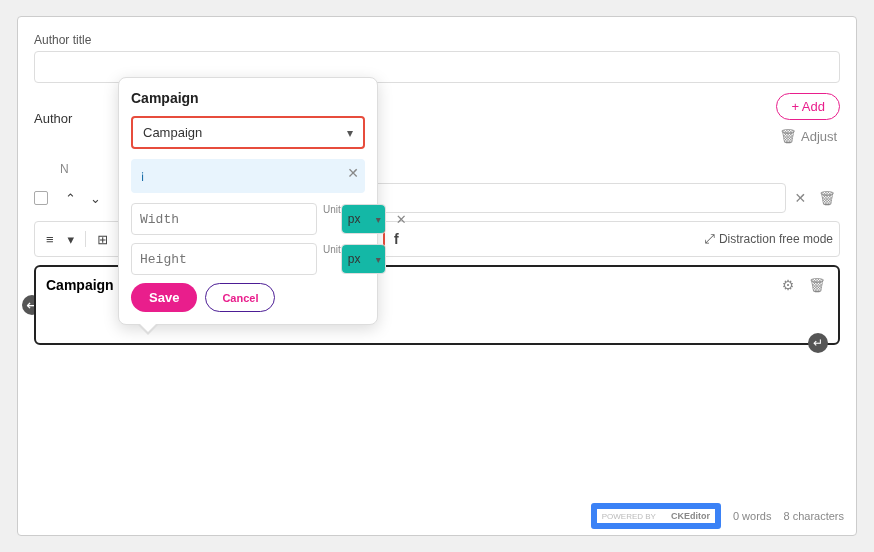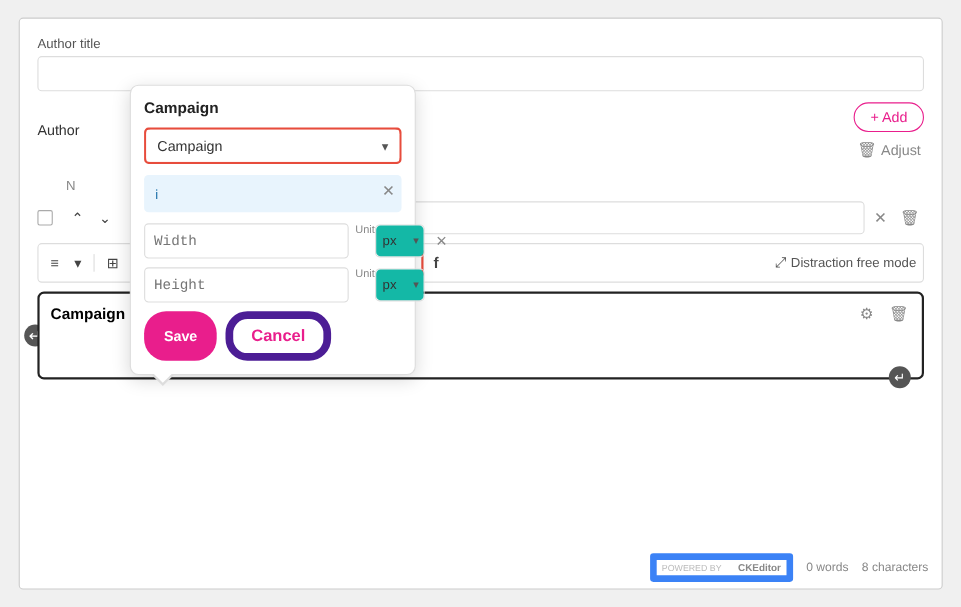--- a/index.html
+++ b/index.html
@@ -333,24 +333,24 @@
       border: none;
       border-radius: 20px;
       padding: 7px 18px;
       font-size: 13px;
       font-weight: 600;
       cursor: pointer;
     }
     .btn-cancel {
       background: #fff;
       color: #e91e8c;
-      border: 7px solid #4c1d95;
+      border: 1px solid #4c1d95;
       border-radius: 20px;
       padding: 7px 16px;
-      font-size: 15px;
+      font-size: 11px;
       font-weight: 600;
       cursor: pointer;
     }
     
     .popup-tail {
       width: 0;
       height: 0;
       border-left: 10px solid transparent;
       border-right: 10px solid transparent;
       border-top: 10px solid #ddd;

